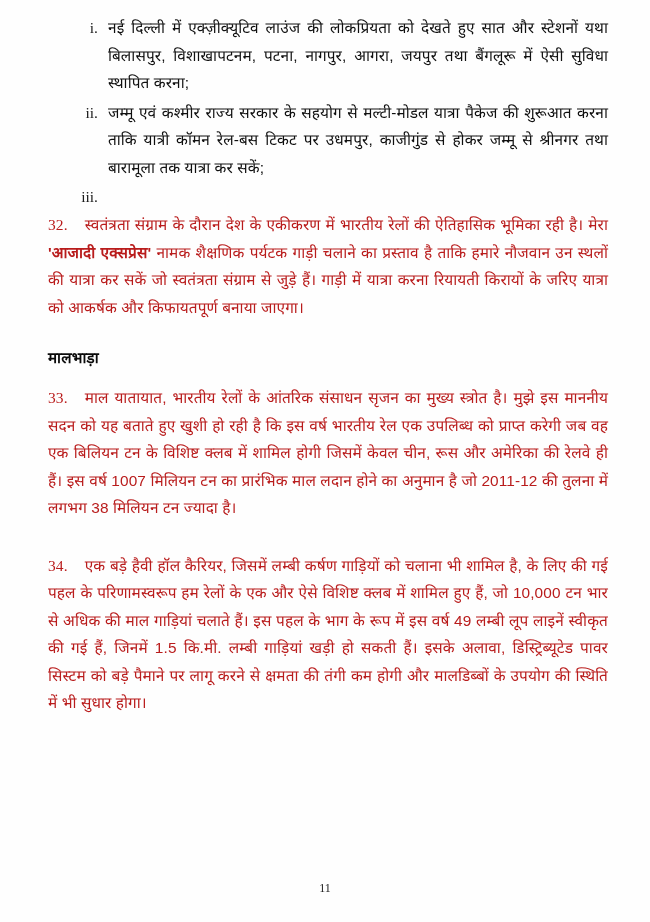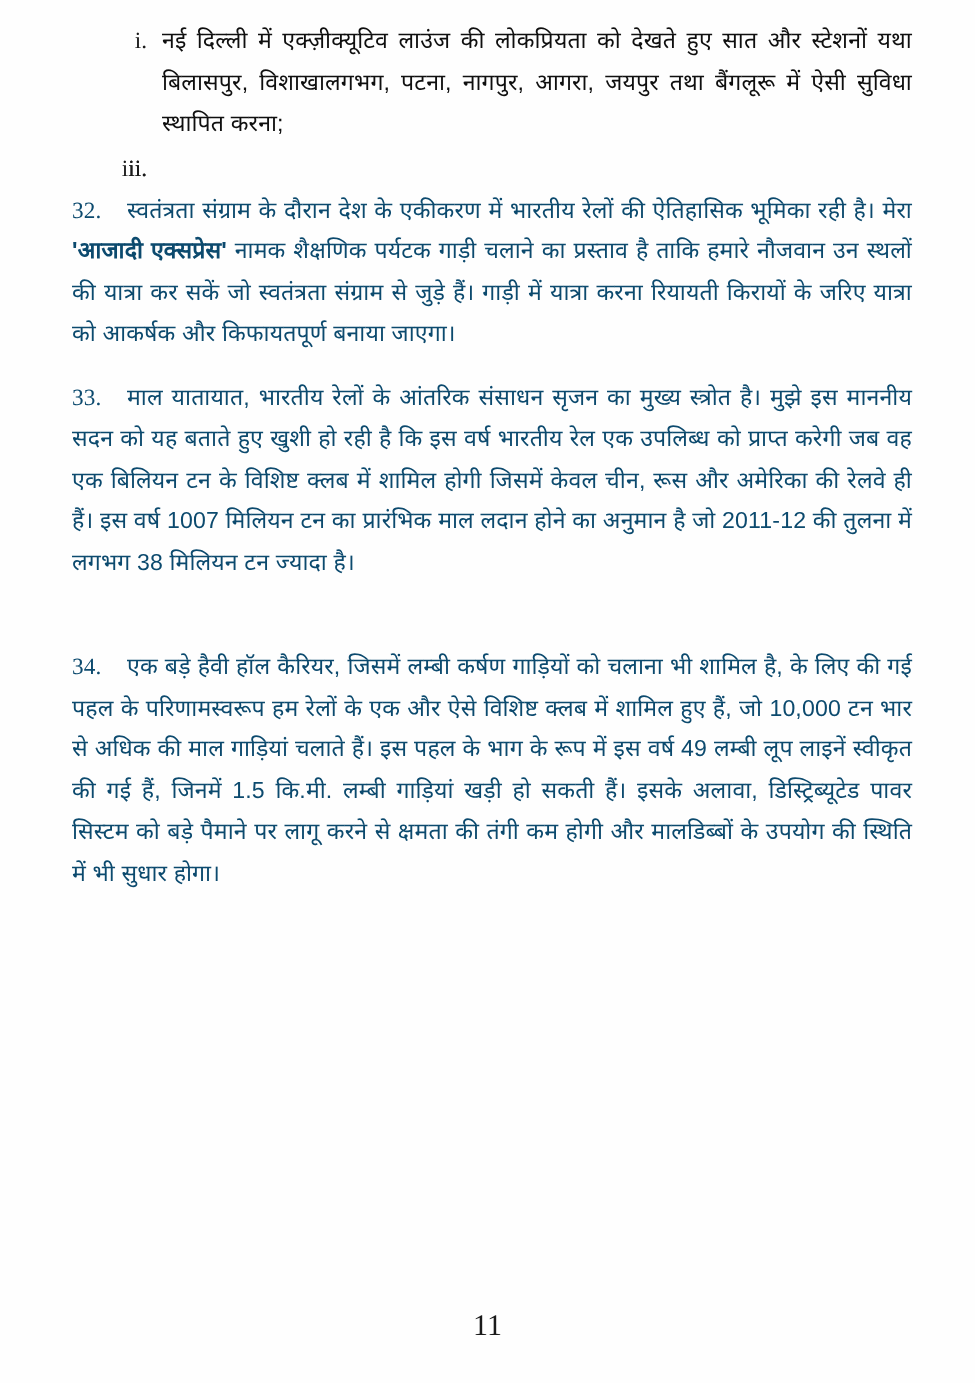--- a/index.html
+++ b/index.html
@@ -57,27 +57,27 @@
     letter-spacing: 0.1px;
   }
 
   
   .para {
     font-family: "Liberation Sans", "DejaVu Sans", sans-serif;
     font-size: 15.4px;
     line-height: 27.5px;
     text-align: justify;
     text-justify: inter-word;
-    color: #0c4a6e;
+    color: #b91c1c;
     margin: 0;
     letter-spacing: 0.1px;
   }
   .para-32 { margin-top: 30px; }
   .para-33 { margin-top: 15px; }
-  .para-34 { margin-top: 42px; }
+  .para-34 { margin-top: 30px; }
 
   .para-num {
     font-family: "Liberation Serif", "DejaVu Serif", serif;
     font-size: 15.5px;
   }
   .num-gap { display: inline-block; width: 17px; }
 
   .bold-term {
     font-weight: bold;
   }
@@ -94,44 +94,46 @@
   }
 
   
   .page-footer {
     position: absolute;
     left: 0;
     right: 0;
     bottom: 26px;
     text-align: center;
     font-family: "Liberation Serif", "DejaVu Serif", serif;
-    font-size: 20px;
+    font-size: 12px;
     color: #1a1a1a;
   }
 </style>
 </head>
 <body>
 
 <div class="page">
 
   <ul class="roman-list">
     <li class="roman-item">
       <span class="roman-marker">i.</span>
-      <span class="roman-text">नई दिल्ली में एक्ज़ीक्यूटिव लाउंज की लोकप्रियता को देखते हुए सात और स्टेशनों यथा बिलासपुर, विशाखालगभग, पटना, नागपुर, आगरा, जयपुर तथा बैंगलूरू में ऐसी सुविधा स्थापित करना;</span>
+      <span class="roman-text">नई दिल्ली में एक्ज़ीक्यूटिव लाउंज की लोकप्रियता को देखते हुए सात और स्टेशनों यथा बिलासपुर, विशाखापटनम, पटना, नागपुर, आगरा, जयपुर तथा बैंगलूरू में ऐसी सुविधा स्थापित करना;</span>
     </li>
     <li class="roman-item">
       <span class="roman-marker">ii.</span>
+      <span class="roman-text">जम्मू एवं कश्मीर राज्य सरकार के सहयोग से मल्टी-मोडल यात्रा पैकेज की शुरूआत करना ताकि यात्री कॉमन रेल-बस टिकट पर उधमपुर, काजीगुंड से होकर जम्मू से श्रीनगर तथा बारामूला तक यात्रा कर सकें;</span>
     </li>
     <li class="roman-item">
       <span class="roman-marker">iii.</span>
     </li>
   </ul>
 
   <p class="para para-32"><span class="para-num">32.</span><span class="num-gap"></span><span>स्वतंत्रता संग्राम के दौरान देश के एकीकरण में भारतीय रेलों की ऐतिहासिक भूमिका रही है। मेरा </span><span class="bold-term">'आजादी एक्सप्रेस'</span><span> नामक शैक्षणिक पर्यटक गाड़ी चलाने का प्रस्ताव है ताकि हमारे नौजवान उन स्थलों की यात्रा कर सकें जो स्वतंत्रता संग्राम से जुड़े हैं। गाड़ी में यात्रा करना रियायती किरायों के जरिए यात्रा को आकर्षक और किफायतपूर्ण बनाया जाएगा।</span></p>
 
+  <h2 class="section-heading">मालभाड़ा</h2>
 
   <p class="para para-33"><span class="para-num">33.</span><span class="num-gap"></span><span>माल यातायात, भारतीय रेलों के आंतरिक संसाधन सृजन का मुख्य स्त्रोत है। मुझे इस माननीय सदन को यह बताते हुए खुशी हो रही है कि इस वर्ष भारतीय रेल एक उपलिब्ध को प्राप्त करेगी जब वह एक बिलियन टन के विशिष्ट क्लब में शामिल होगी जिसमें केवल चीन, रूस और अमेरिका की रेलवे ही हैं। इस वर्ष 1007 मिलियन टन का प्रारंभिक माल लदान होने का अनुमान है जो 2011-12 की तुलना में लगभग 38 मिलियन टन ज्यादा है।</span></p>
 
   <p class="para para-34"><span class="para-num">34.</span><span class="num-gap"></span><span>एक बड़े हैवी हॉल कैरियर, जिसमें लम्बी कर्षण गाड़ियों को चलाना भी शामिल है, के लिए की गई पहल के परिणामस्वरूप हम रेलों के एक और ऐसे विशिष्ट क्लब में शामिल हुए हैं, जो 10,000 टन भार से अधिक की माल गाड़ियां चलाते हैं। इस पहल के भाग के रूप में इस वर्ष 49 लम्बी लूप लाइनें स्वीकृत की गई हैं, जिनमें 1.5 कि.मी. लम्बी गाड़ियां खड़ी हो सकती हैं। इसके अलावा, डिस्ट्रिब्यूटेड पावर सिस्टम को बड़े पैमाने पर लागू करने से क्षमता की तंगी कम होगी और मालडिब्बों के उपयोग की स्थिति में भी सुधार होगा।</span></p>
 
   <div class="page-footer">11</div>
 
 </div>
 
 </body></html>

